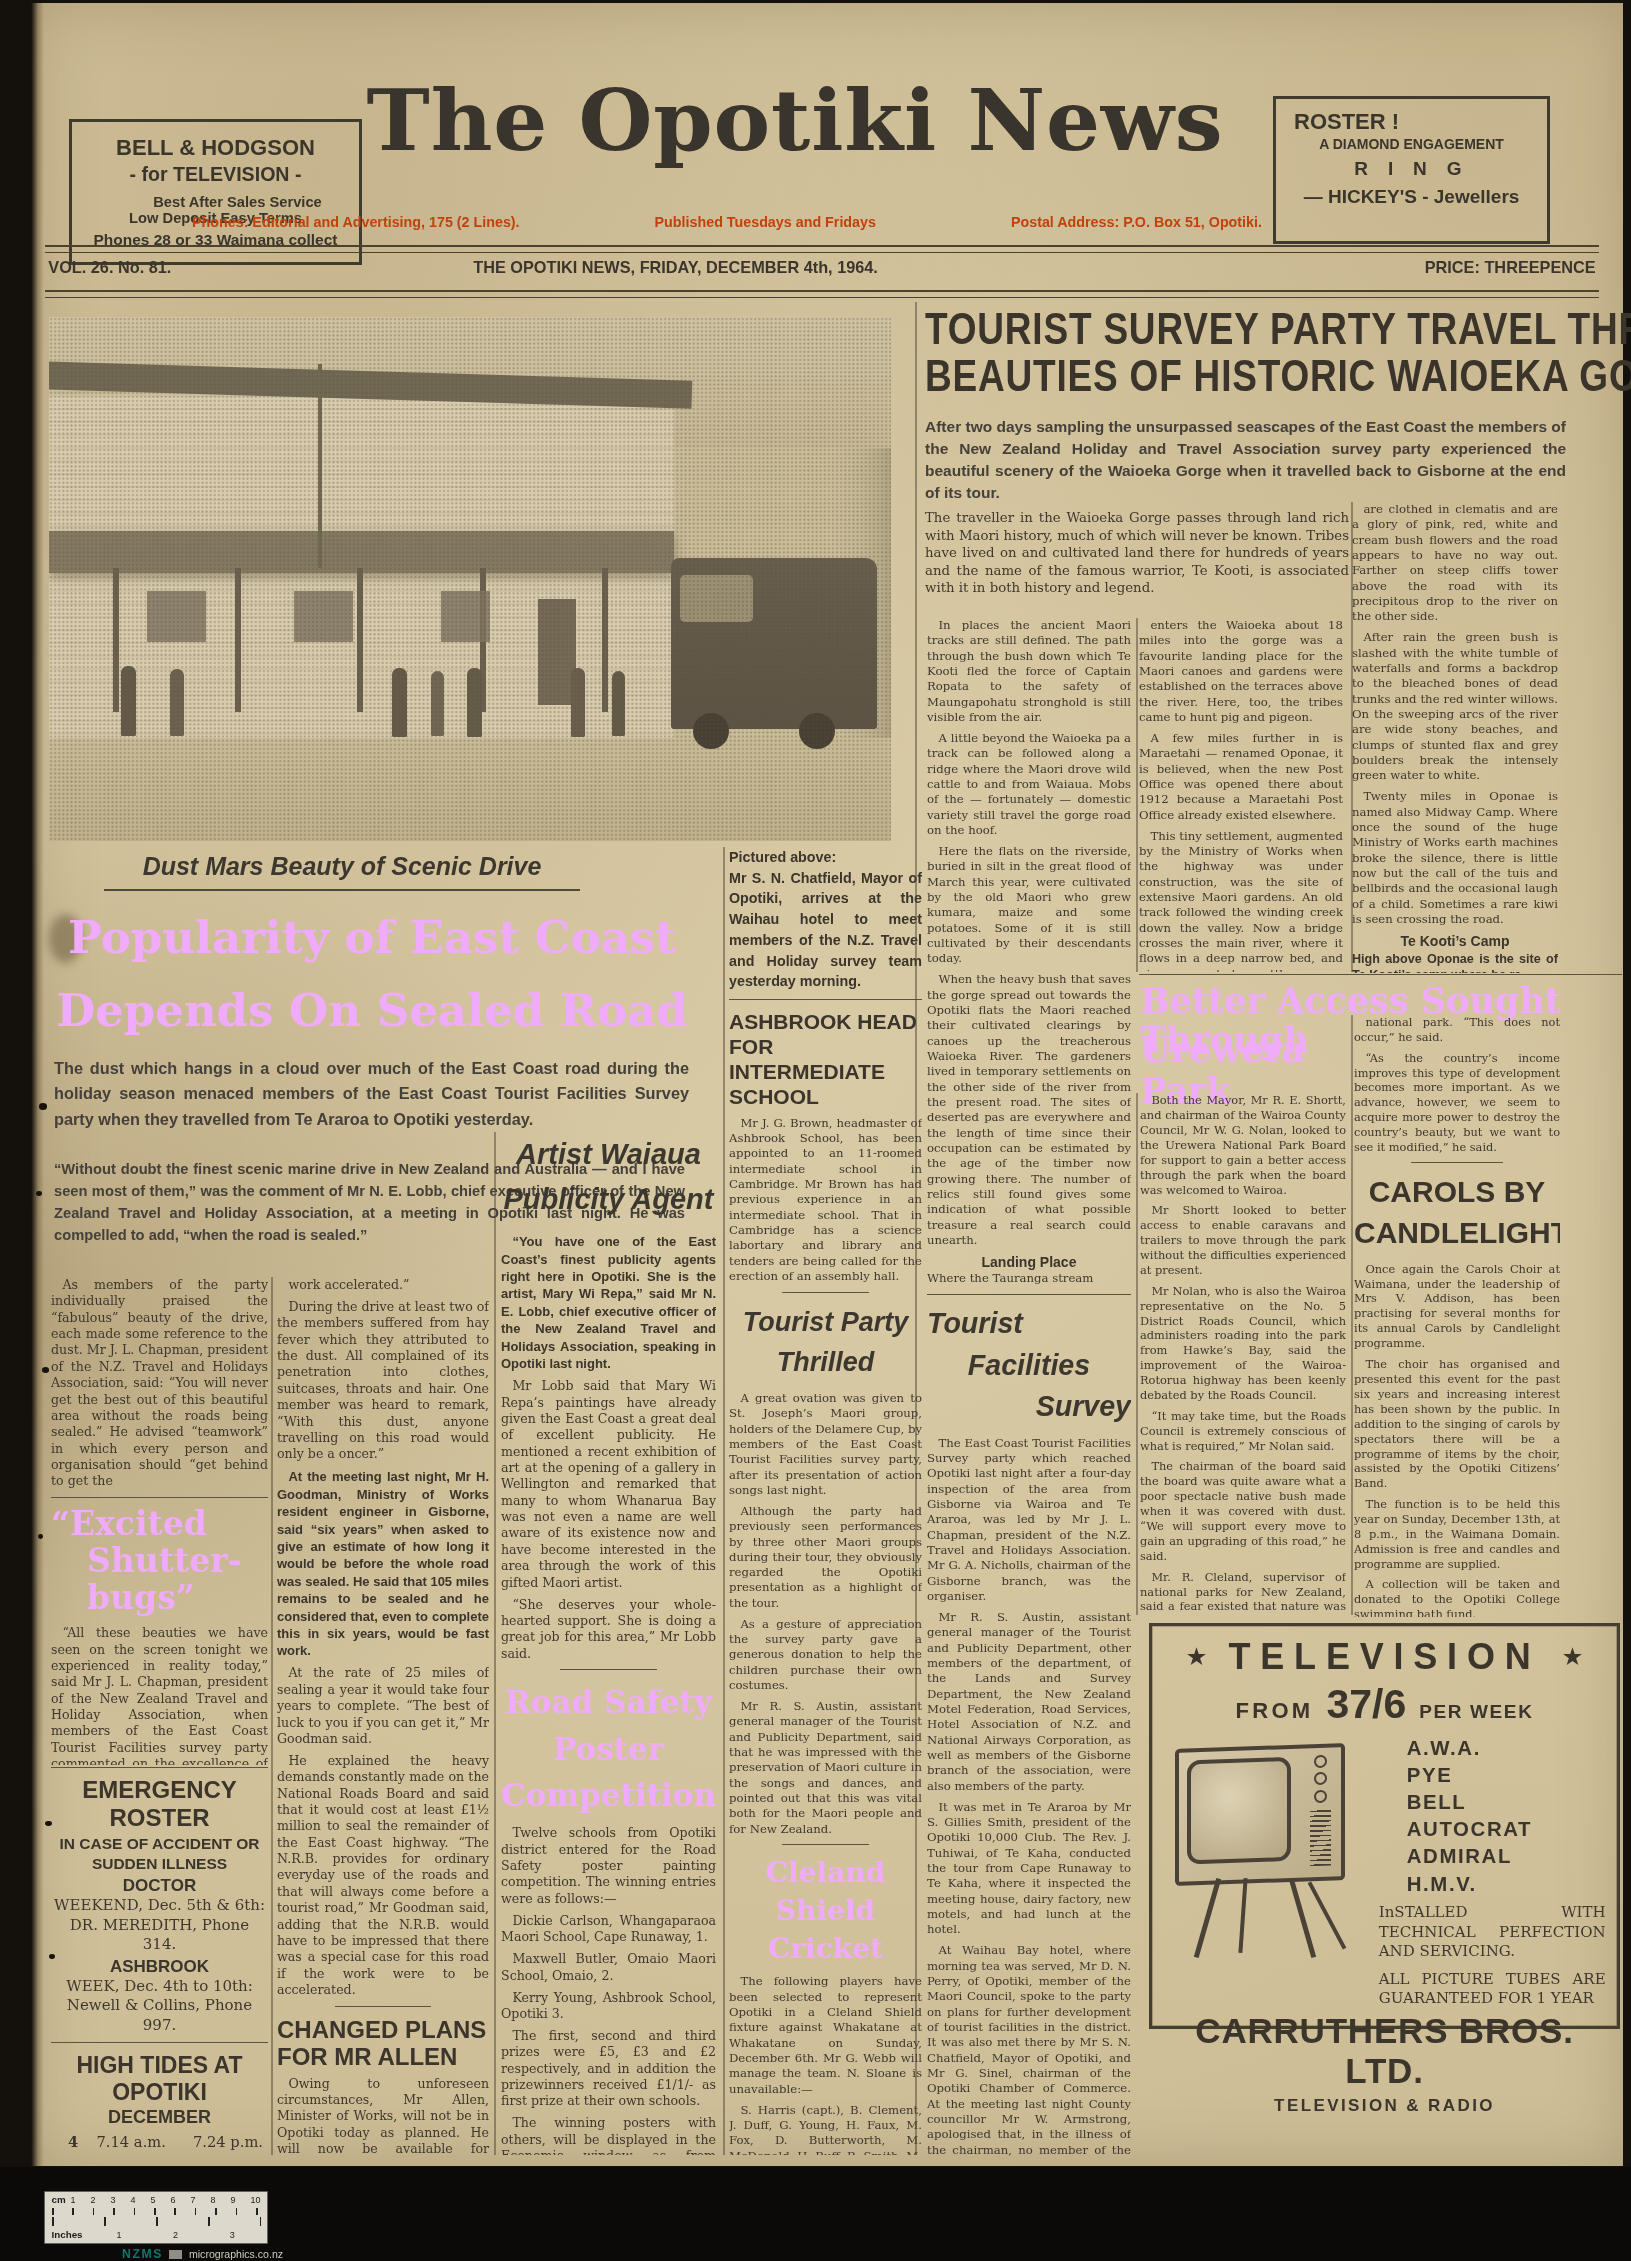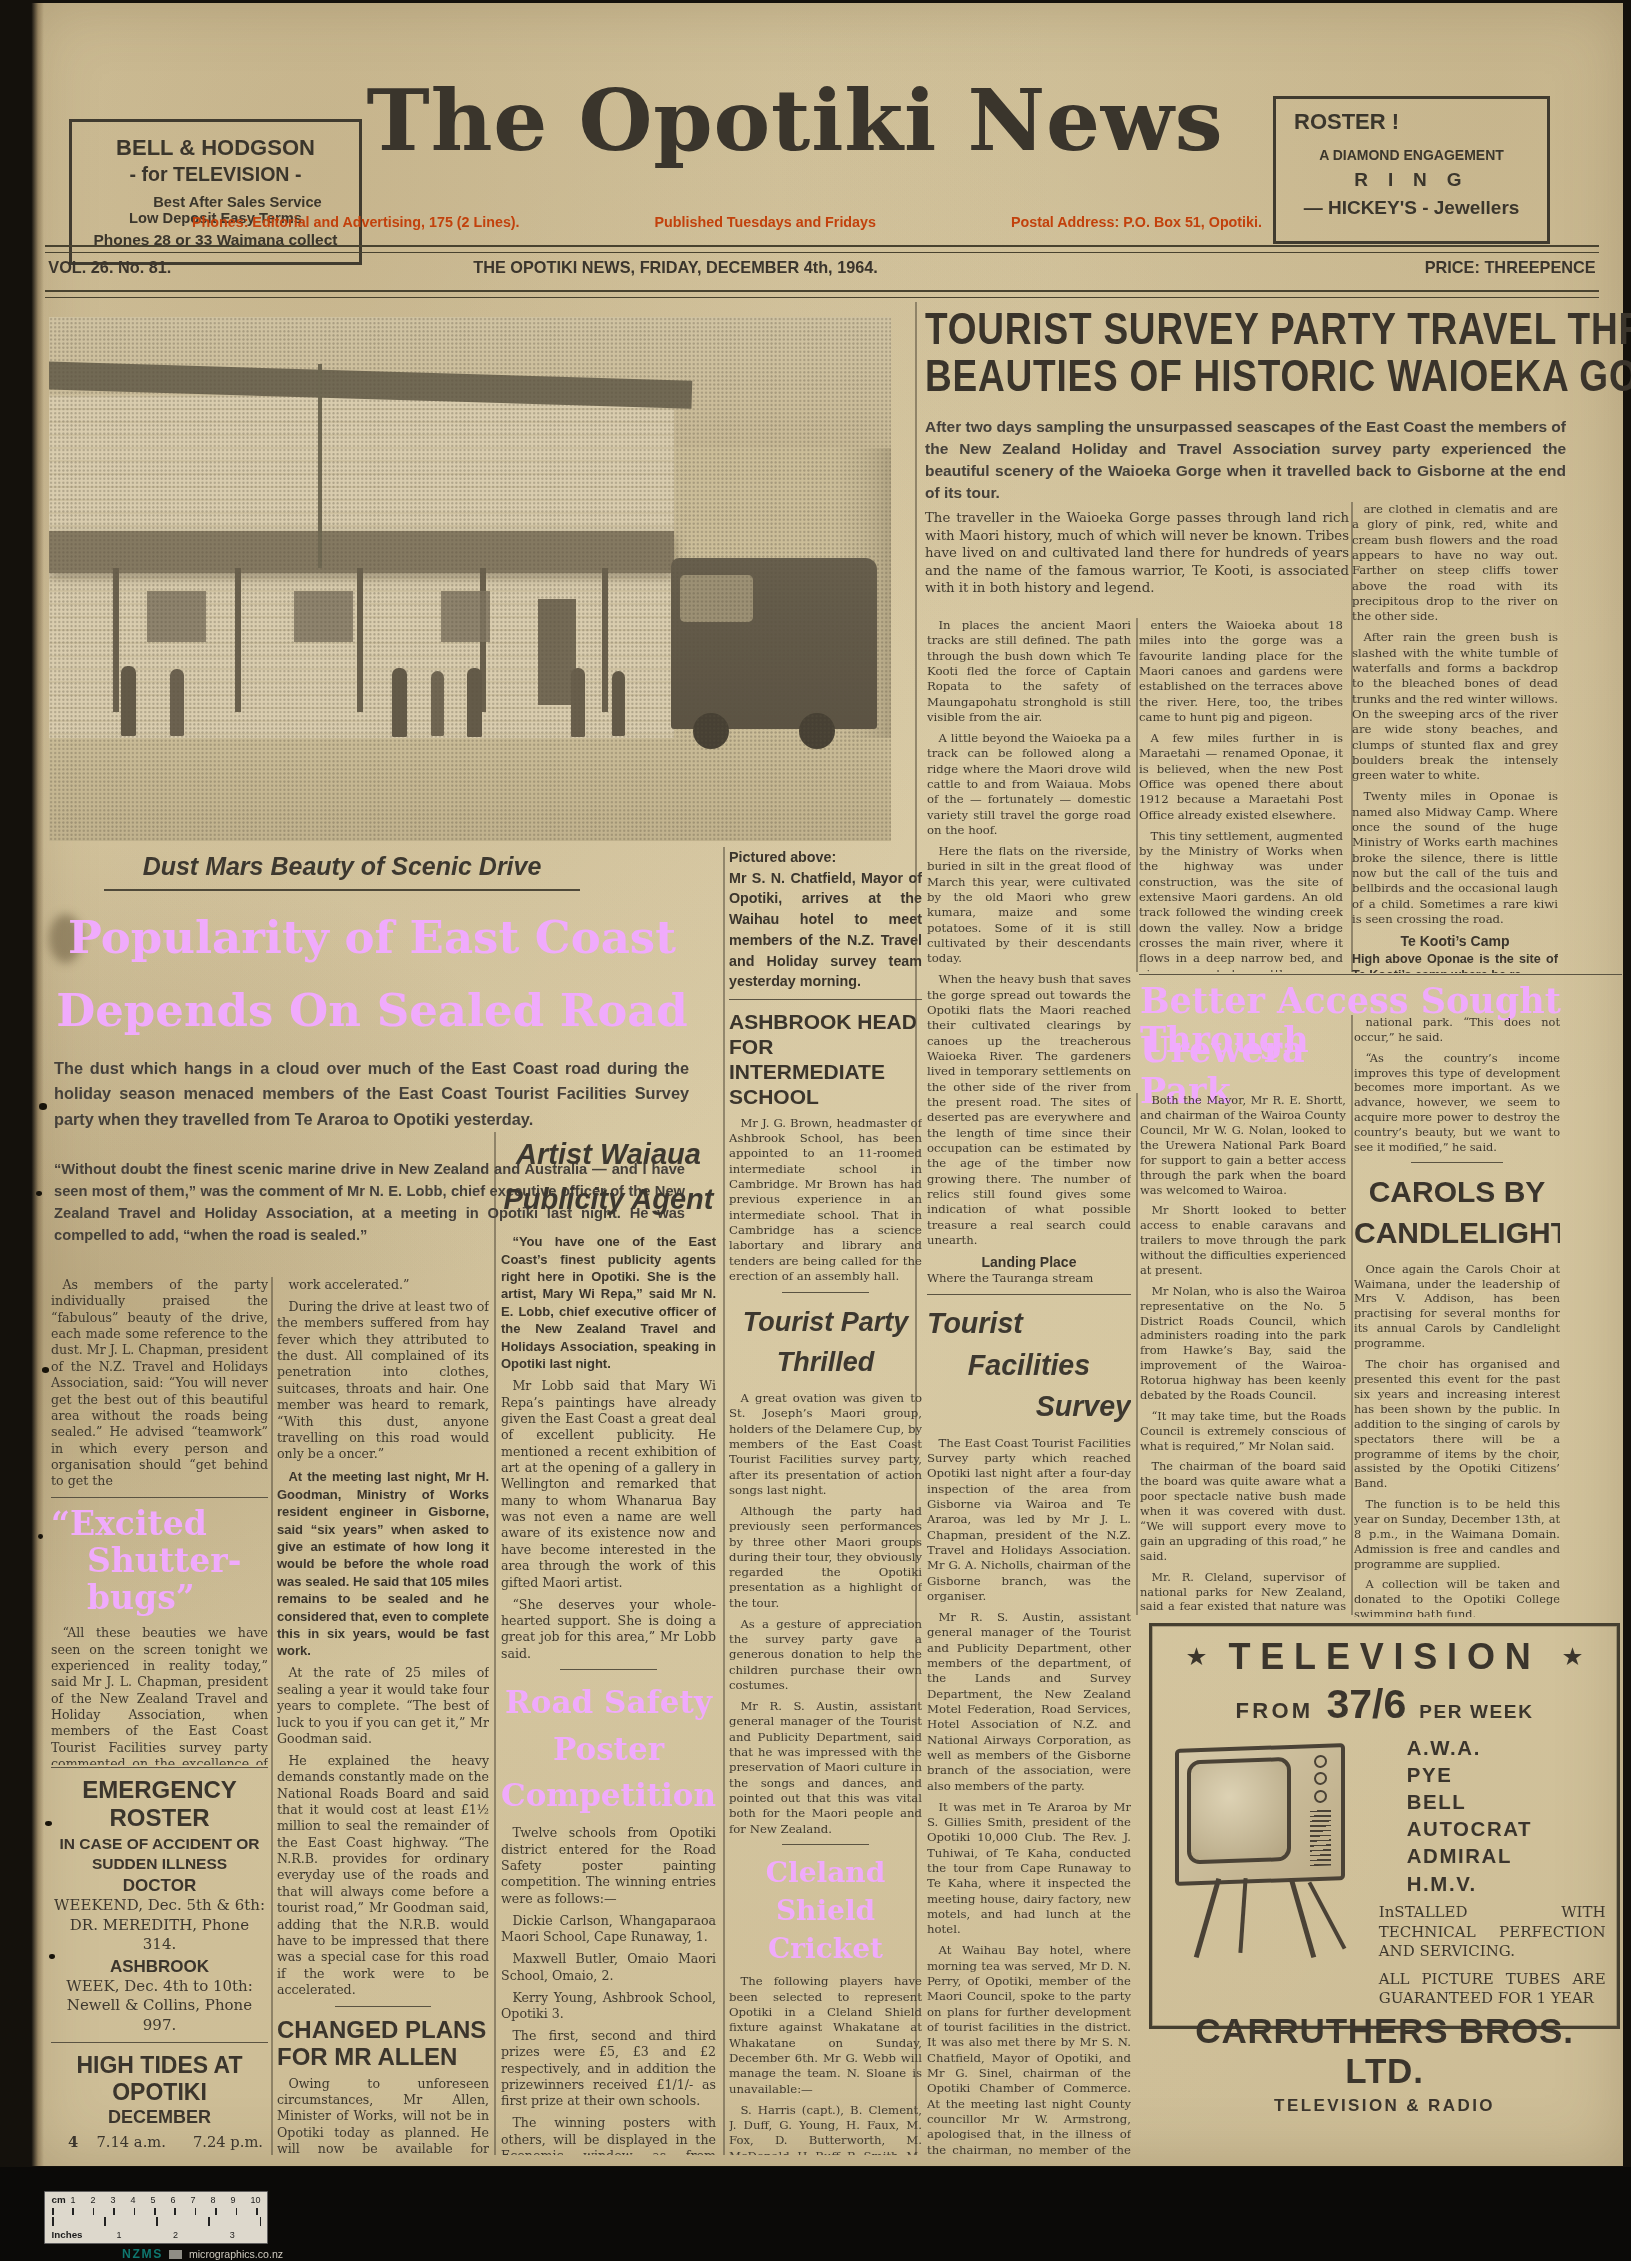--- a/index.html
+++ b/index.html
@@ -98,21 +98,21 @@
   <div class="abs mast" style="left:326px;top:70px;width:938px;">The Opotiki News</div>
 
   <div class="abs" style="left:192px;top:214px;width:1070px;display:flex;justify-content:space-between;align-items:baseline;">
     <span class="mh-info">Phones: Editorial and Advertising, 175 (2 Lines).</span>
     <span class="mh-info">Published Tuesdays and Fridays</span>
     <span class="mh-info">Postal Address: P.O. Box 51, Opotiki.</span>
   </div>
 
   <div class="abs adbox" style="left:1273px;top:96px;width:271px;height:142px;">
     <div style="font-size:22px;margin-top:9.8px;text-align:left;padding-left:18px;">ROSTER !</div>
-    <div style="font-size:14px;margin-top:12px;">A DIAMOND ENGAGEMENT</div>
+    <div style="font-size:14px;margin-top:1px;">A DIAMOND ENGAGEMENT</div>
     <div style="font-size:19px;margin-top:6.5px;letter-spacing:7.3px;">R I N G</div>
     <div style="font-size:19px;margin-top:5.7px;">— HICKEY'S - Jewellers</div>
   </div>
 
   <div class="drule" style="left:45px;top:245px;width:1554px;"></div>
   <div class="abs" style="left:45px;top:258px;width:1554px;display:flex;justify-content:space-between;align-items:baseline;padding:0 3.3px;box-sizing:border-box;">
     <span class="goth" style="font-size:16.3px;">VOL. 26. No. 81.</span>
     <span class="goth" style="font-size:16.3px;margin-left:-245px;">THE OPOTIKI NEWS, FRIDAY, DECEMBER 4th, 1964.</span>
     <span class="goth" style="font-size:16.3px;">PRICE: THREEPENCE</span>
   </div>

